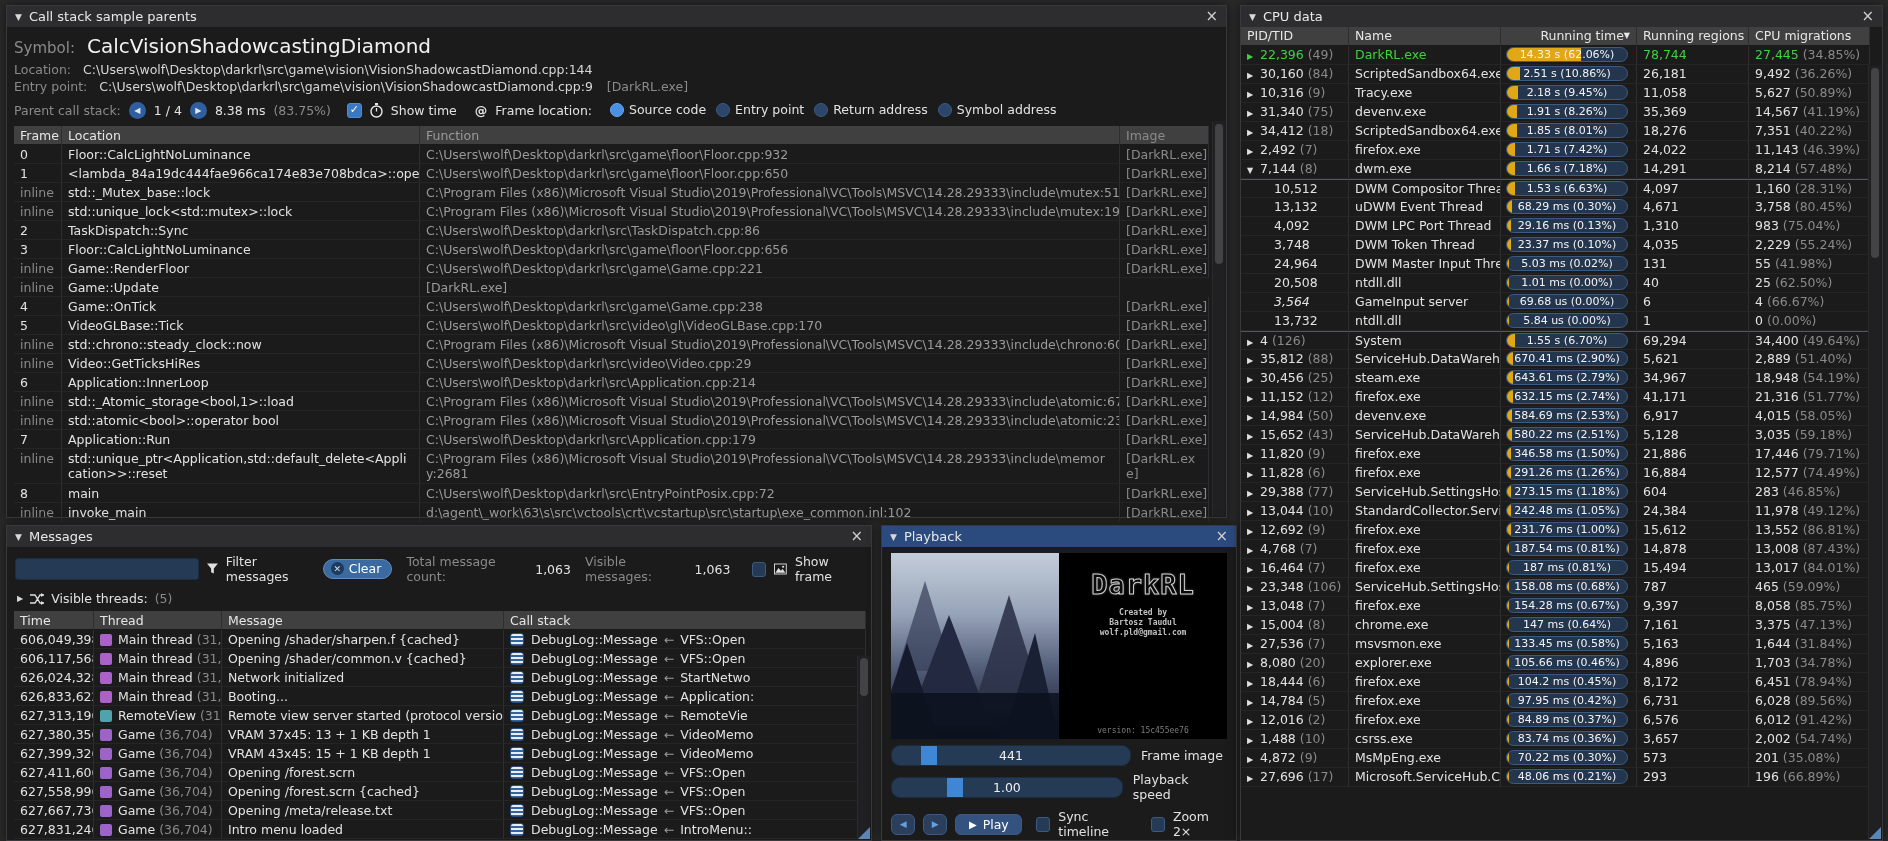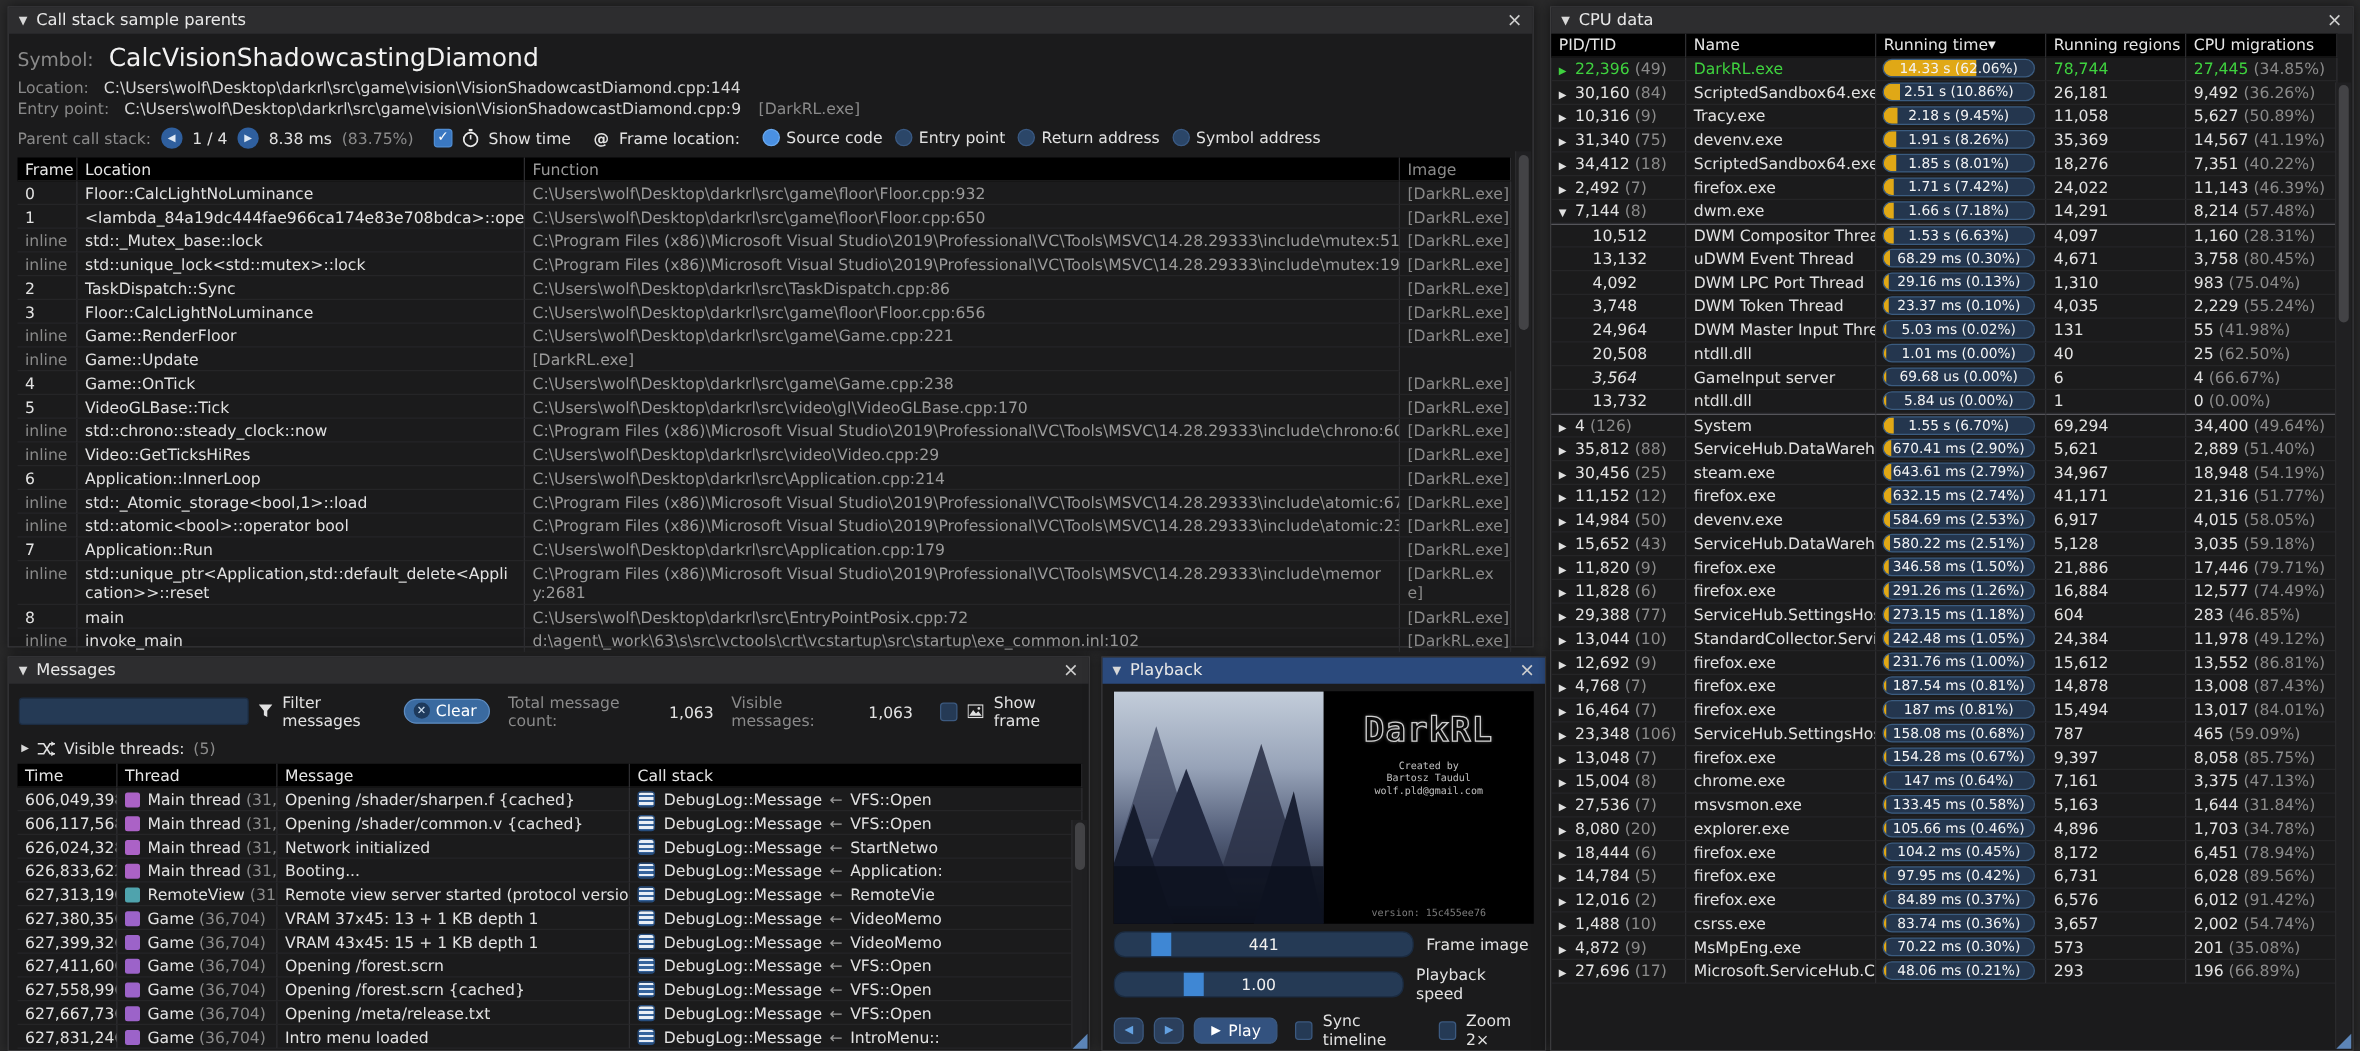--- a/index.html
+++ b/index.html
@@ -4,21 +4,21 @@
 <style>
   html,body{margin:0;padding:0;background:#2a2a2b;width:1888px;height:841px;overflow:hidden;
     font-family:"DejaVu Sans",sans-serif;font-size:12.5px;color:#e2e2e2;}
   .win{position:absolute;background:#1b1b1c;border:1px solid #3a3a3c;box-sizing:border-box;box-shadow:0 0 10px rgba(0,0,0,.55);}
   .titlebar{height:21px;background:#2d2d2f;display:flex;align-items:center;padding:0 8px;gap:7px;color:#e8e8e8;font-size:13px;}
   .titlebar.active{background:#2b4a7d;}
   .tri{font-size:9px;color:#d8d8d8;}
   .closex{margin-left:auto;color:#cfcfcf;font-size:15px;line-height:15px;cursor:default;}
   .dim{color:#8a8a8a;}
   
-  .thead{background:#000000;color:#e6e6e6;}
+  .thead{background:#404040;color:#e6e6e6;}
   .cell{padding:2px 6px;border-right:1px solid #2e2e31;border-bottom:1px solid #252527;overflow:hidden;
     white-space:nowrap;box-sizing:border-box;height:19px;line-height:15px;}
   .thead .cell{border-bottom:1px solid #1a1a1a;}
   
   #win-callstack{left:6px;top:5px;width:1221px;height:513px;}
   .cs-body{padding:4px 7px 0 7px;}
   .sym-line{margin:3px 0 4px 0;}
   .sym-label{color:#8a8a8a;font-size:15px;}
   .sym-value{color:#f2f2f2;font-size:20px;margin-left:8px;}
   .info-line{margin:2px 0;color:#d6d6d6;}
@@ -55,21 +55,21 @@
     background:repeating-linear-gradient(180deg,#e8eef6 0 2px,#35639c 2px 4px);border:1px solid #274d7d;box-sizing:border-box;}
   .arrow{color:#9a9a9a;margin:0 6px;}
   
   #win-playback{left:881px;top:525px;width:356px;height:316px;}
   .pb-body{padding:6px 9px;}
   .pb-screen{position:relative;width:336px;height:186px;background:#000;overflow:hidden;}
   .pb-right{position:absolute;left:168px;top:0;width:168px;height:186px;color:#c8c8c8;
     font-family:"DejaVu Sans Mono",monospace;text-align:center;}
   .pb-logo{margin-top:16px;font-size:27px;font-weight:bold;letter-spacing:1px;color:#0a0a0a;
     -webkit-text-stroke:1px #cfcfcf;text-shadow:0 0 3px #777;}
-  .pb-created{font-size:8px;line-height:10px;margin-top:8px;font-weight:normal;color:#c0c0c0;}
+  .pb-created{font-size:8px;line-height:10px;margin-top:8px;font-weight:bold;color:#c0c0c0;}
   .pb-menu{font-size:8px;line-height:12px;margin-top:34px;}
   .pb-menu div:first-child{color:#efefef;font-weight:bold;}
   .pb-version{position:absolute;bottom:4px;width:100%;font-size:8px;color:#7d7d7d;}
   .slider{position:relative;width:238px;height:19px;background:#253a55;border:1px solid #1b2b40;border-radius:9px;
     overflow:hidden;text-align:center;line-height:19px;color:#f0f0f0;}
   .sthumb{position:absolute;top:0;width:16px;height:19px;background:#3f87d4;}
   .slider-row{display:flex;align-items:center;gap:10px;margin-top:6px;}
   .pb-btn{height:21px;border-radius:6px;background:#2b3f5c;border:1px solid #3c5a80;display:inline-flex;
     align-items:center;justify-content:center;box-sizing:border-box;}
   .pb-btn.small{width:26px;color:#63a0e0;font-size:9px;}
@@ -533,21 +533,21 @@
 <div class="win" id="win-cpu">
   <div class="titlebar">
     <span class="tri">▼</span>
     <span>CPU data</span>
     <span class="closex">×</span>
   </div>
   <div class="cpu-table">
     <div class="cpu-row thead">
       <div class="cell">PID/TID</div>
       <div class="cell">Name</div>
-      <div class="cell" style="display:flex;justify-content:flex-start">
+      <div class="cell" style="display:flex;justify-content:flex-end">
         <span>Running time</span>
           <span style="font-size:8px">▼</span>
       </div>
       <div class="cell">Running regions</div>
       <div class="cell">CPU migrations</div>
     </div>
     <div id="cpu-rows">
   <div class="cpu-row green">
     <div class="cell" style="color: rgb(63, 210, 63);">
       <span class="exp">▶</span><span>22,396</span> <span class="dim">(49)</span>

